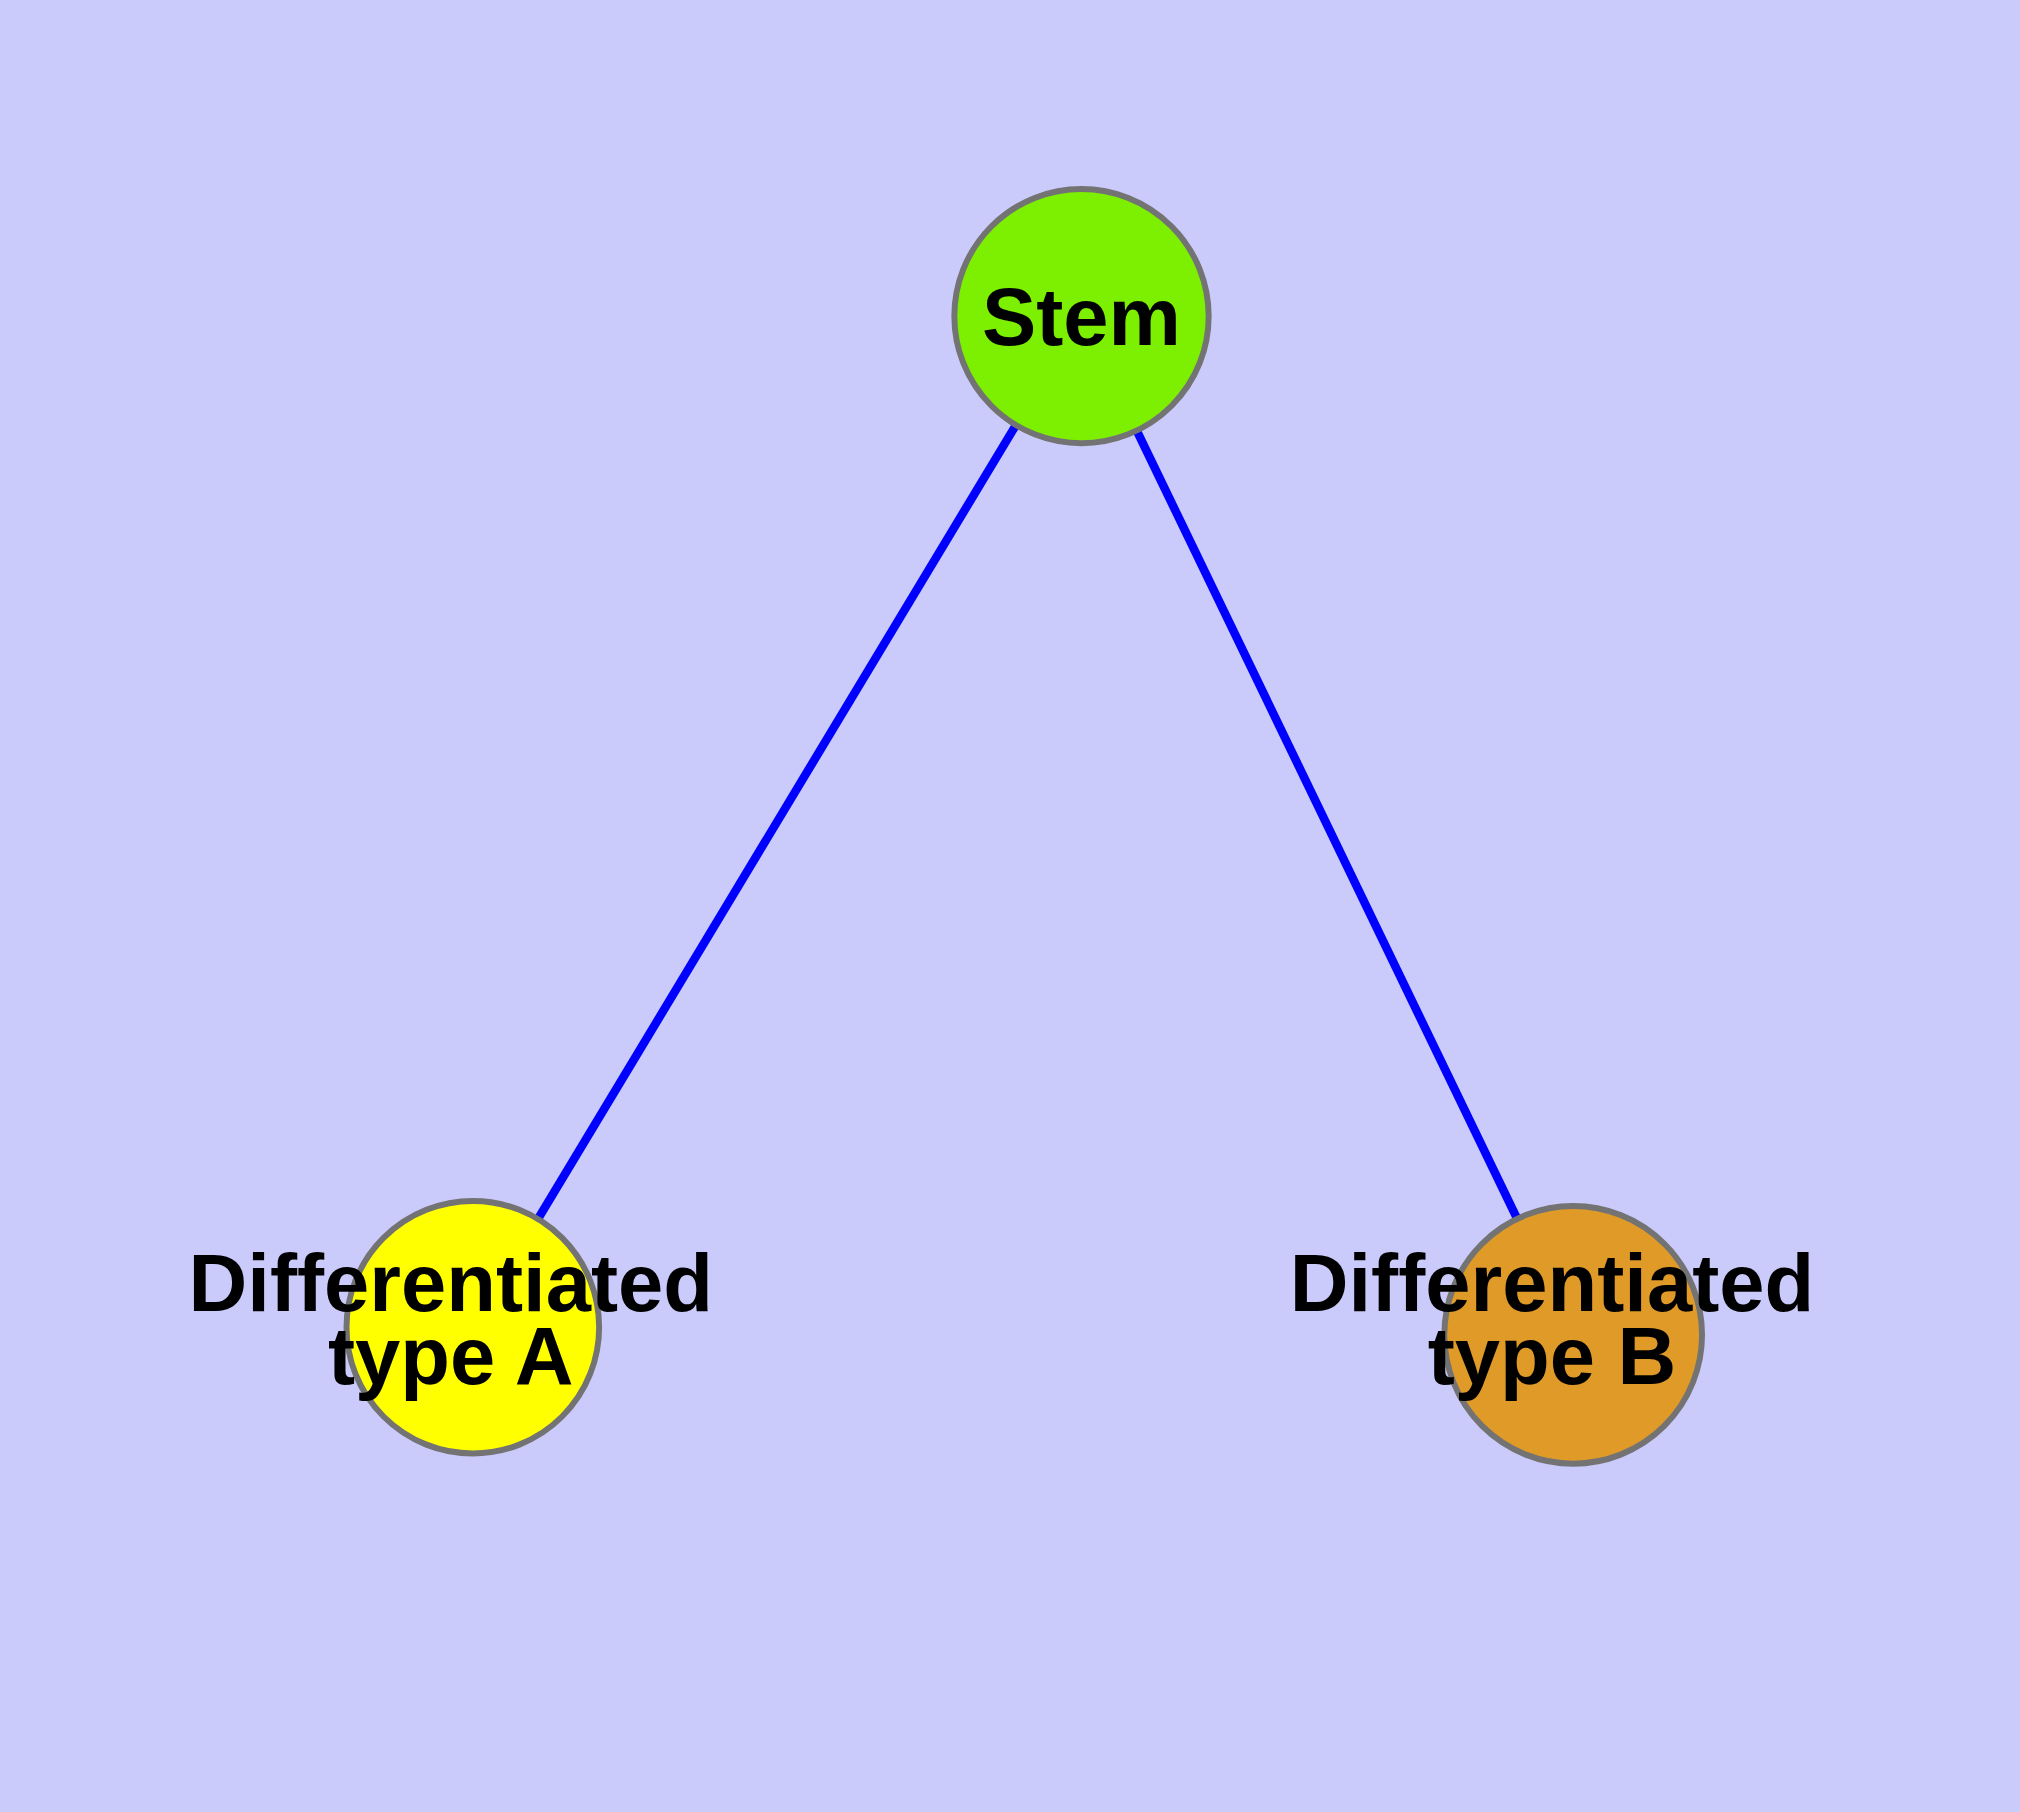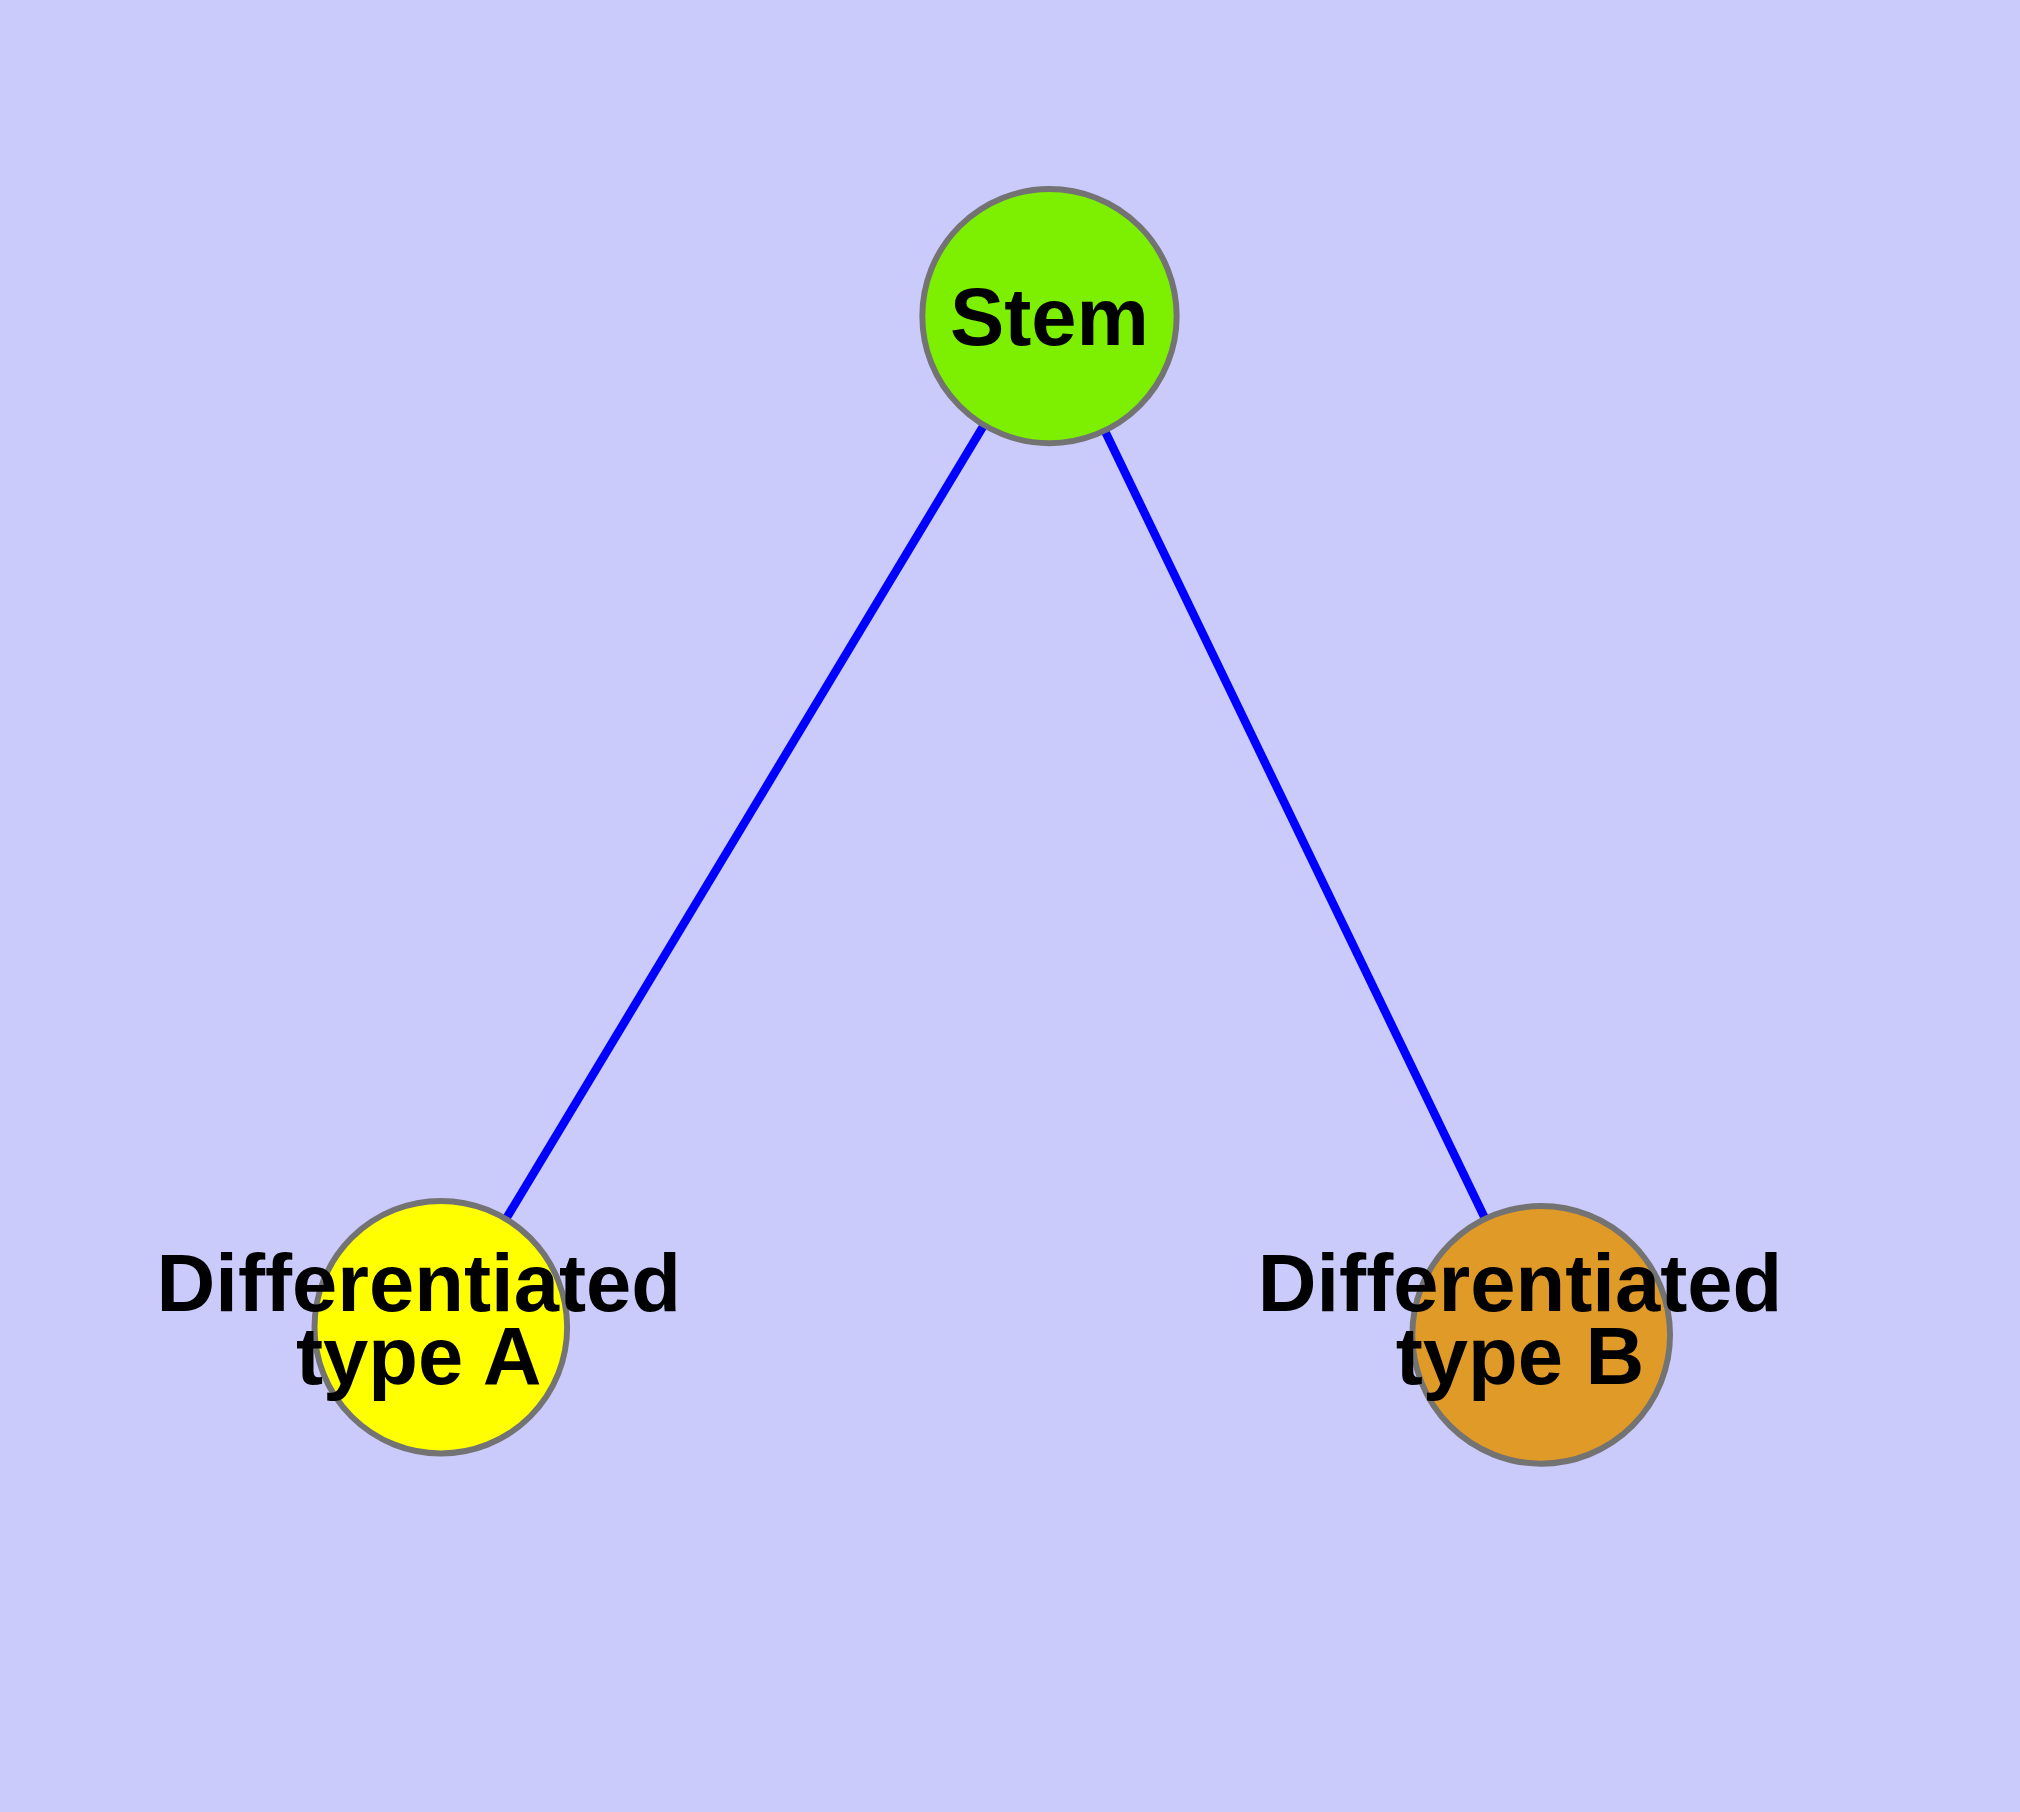--- a/index.html
+++ b/index.html
@@ -11,20 +11,21 @@
     width: 2021px;
     height: 1812px;
     overflow: hidden;
     font-family: "Liberation Sans", sans-serif;
   }
   #graph-canvas {
     position: relative;
     width: 1898px;
     height: 1812px;
     background: #cacbfa;
+    margin-left: 32px;
   }
   #graph-svg {
     position: absolute;
     top: 0;
     left: 0;
     width: 2021px;
     height: 1812px;
     display: block;
   }
   .node-label {

